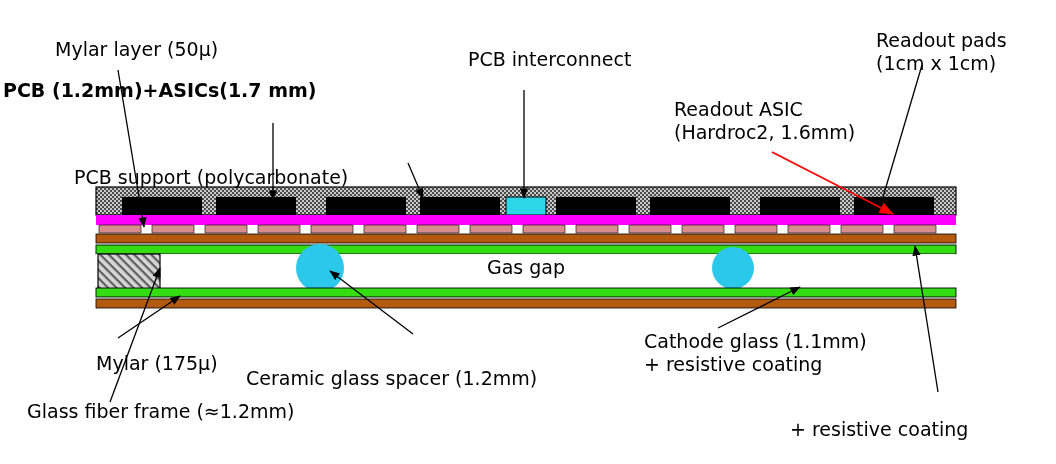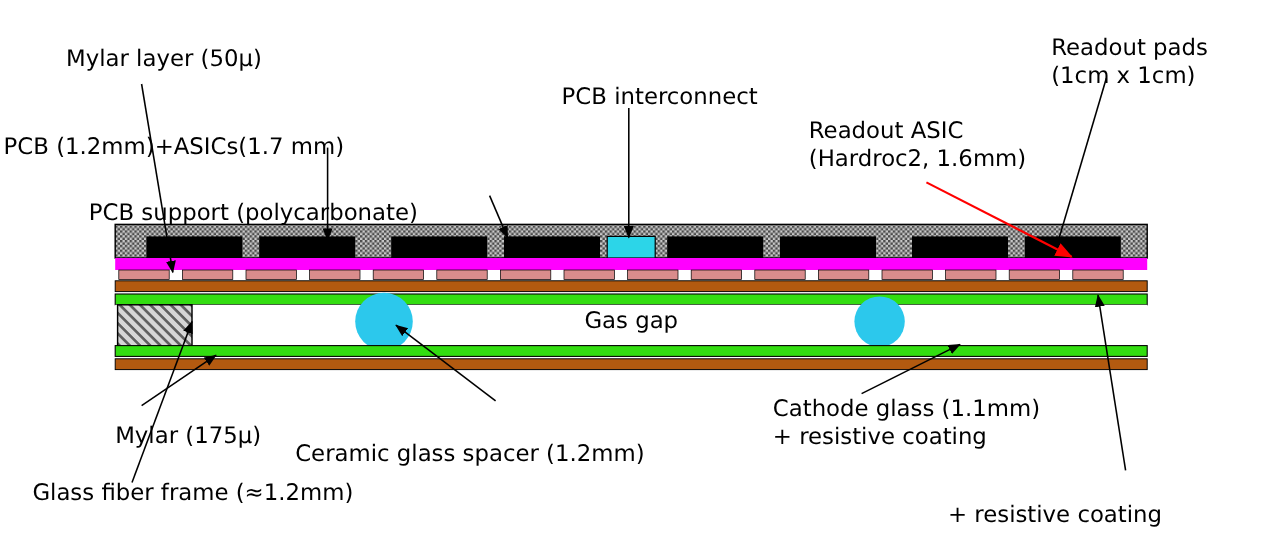--- a/index.html
+++ b/index.html
@@ -120,25 +120,25 @@
       <path d="M718,328 L800,287" marker-end="url(#arrowBlk)"></path>
       <path d="M938,392 L915,246" marker-end="url(#arrowBlk)"></path>
     </g>
     <g stroke="#FF0000" stroke-width="1.8" fill="none">
       <path d="M772,152 L893,214" marker-end="url(#arrowRed)"></path>
     </g>
   </svg>
 
   <div class="lbl" style="left:55px;top:38px;">Mylar layer (50µ)</div>
 
-  <div class="lbl" style="left:3px;top:111px;">PCB (1.2mm)+ASICs(1.7 mm)</div>
+  <div class="lbl" style="left:3px;top:79px;font-weight:bold;">PCB (1.2mm)+ASICs(1.7 mm)</div>
 
   <div class="lbl" style="left:74px;top:138px;margin-top:28px;">PCB support (polycarbonate)</div>
 
-  <div class="lbl" style="left:468px;top:70px;">PCB interconnect</div>
+  <div class="lbl" style="left:468px;top:48px;">PCB interconnect</div>
 
   <div class="lbl" style="left:876px;top:29px;">Readout pads</div>
   <div class="lbl" style="left:876px;top:52px;">(1cm x 1cm)</div>
 
   <div class="lbl" style="left:674px;top:98px;">Readout ASIC</div>
   <div class="lbl" style="left:674px;top:121px;">(Hardroc2, 1.6mm)</div>
 
   <div class="lbl" style="left:487px;top:256px;">Gas gap</div>
 
   <div class="lbl" style="left:96px;top:352px;">Mylar (175µ)</div>

